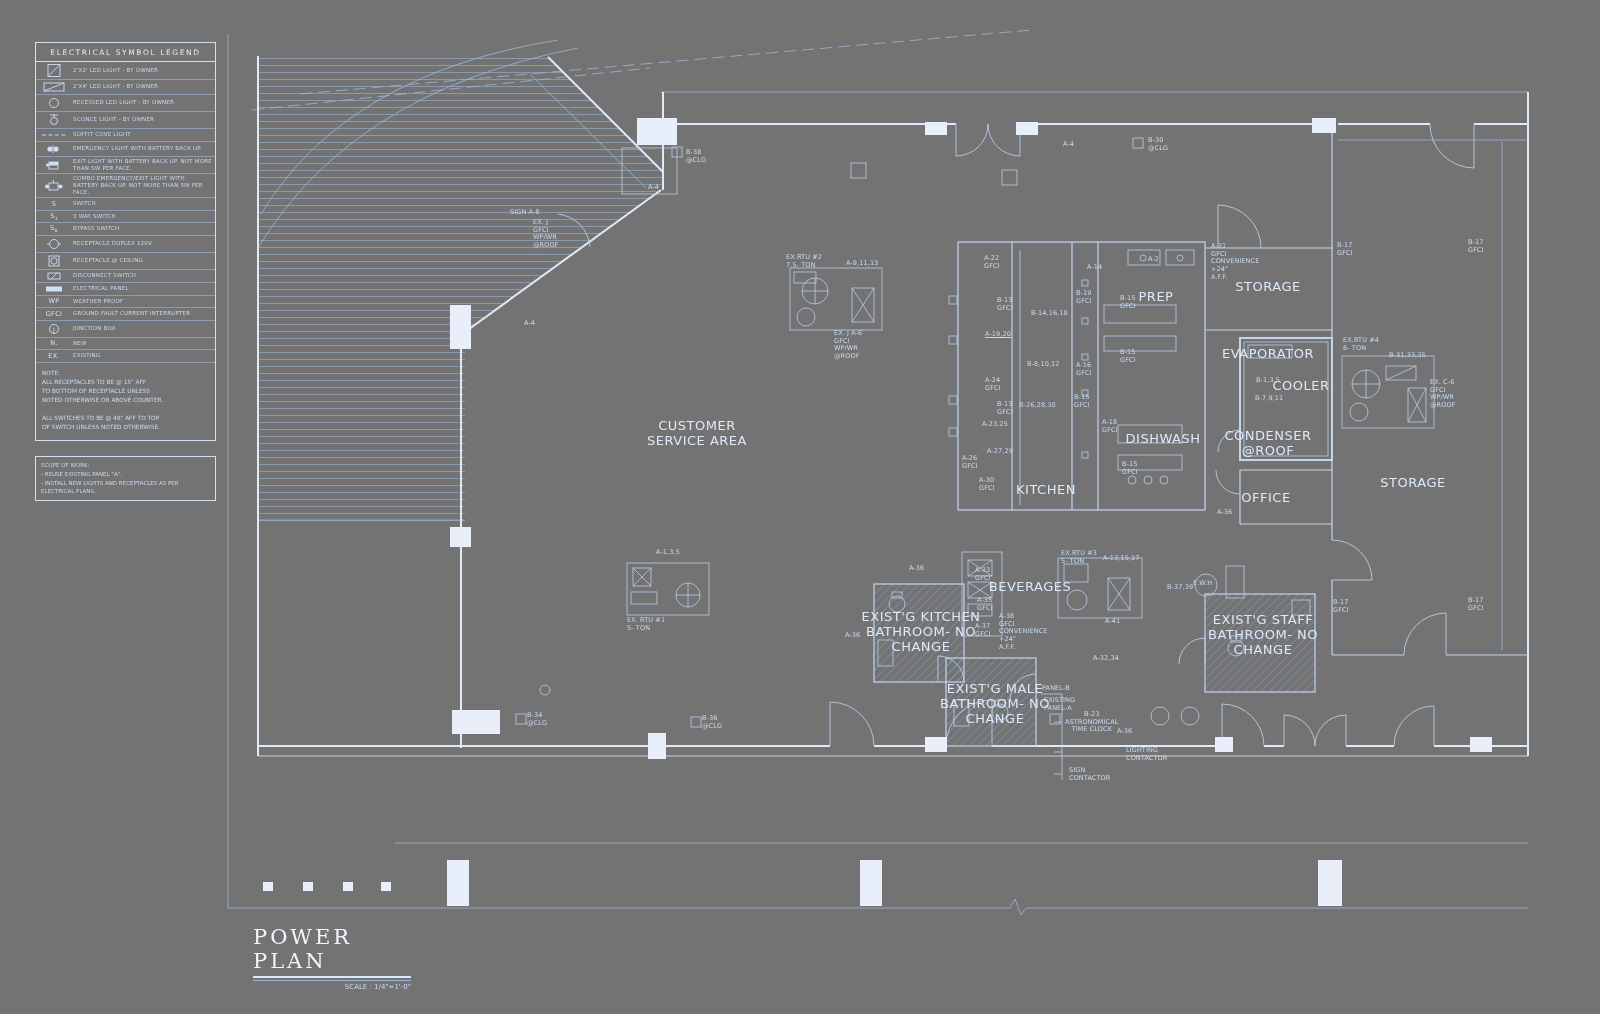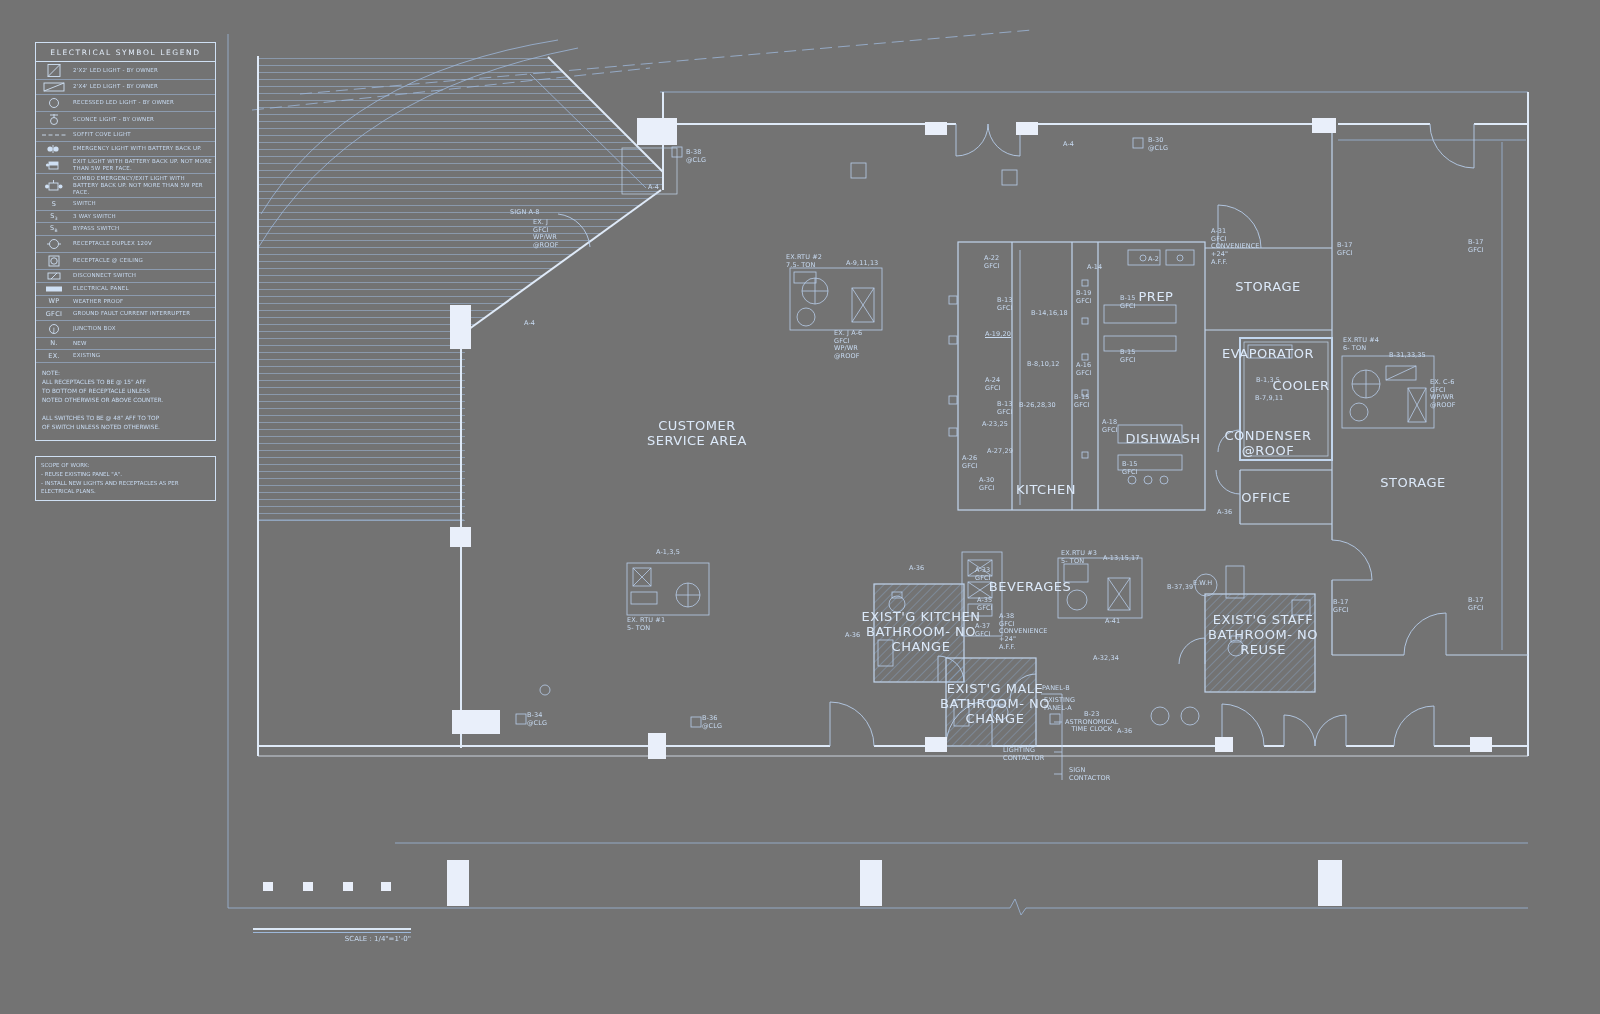--- a/index.html
+++ b/index.html
@@ -460,21 +460,21 @@
 GFCI</div>
       <div class="ann" style="left: 1087px; top: 264px;">A-14</div>
       <div class="ann" style="left: 1148px; top: 256px;">A-2</div>
       <div class="ann" style="left: 997px; top: 297px;">B-13
 GFCI</div>
       <div class="ann" style="left: 1031px; top: 310px;">B-14,16,18</div>
       <div class="ann" style="left: 1076px; top: 290px;">B-19
 GFCI</div>
       <div class="ann" style="left: 1120px; top: 295px;">B-15
 GFCI</div>
-      <div class="ann" style="left: 1211px; top: 228px;">A-31
+      <div class="ann" style="left: 1211px; top: 243px;">A-31
 GFCI
 CONVENIENCE
 +24"
 A.F.F.</div>
       <div class="ann" style="left: 1337px; top: 242px;">B-17
 GFCI</div>
       <div class="ann" style="left: 1468px; top: 239px;">B-17
 GFCI</div>
       <div class="ann" style="left: 985px; top: 331px; text-decoration: underline;">A-19,20</div>
       <div class="ann" style="left: 1027px; top: 361px;">B-8,10,12</div>
@@ -536,21 +536,21 @@
 GFCI</div>
       <div class="ann" style="left: 845px; top: 632px;">A-36</div>
       <div class="ann" style="left: 1093px; top: 655px;">A-32,34</div>
       <div class="ann" style="left: 1042px; top: 685px;">PANEL-B</div>
       <div class="ann" style="left: 1044px; top: 697px;">EXISTING
 PANEL-A</div>
       <div class="ann" style="left: 1065px; top: 711px; text-align: center;">B-23
 ASTRONOMICAL
 TIME CLOCK</div>
       <div class="ann" style="left: 1117px; top: 728px;">A-36</div>
-      <div class="ann" style="left: 1003px; top: 747px;">LIGHTING
+      <div class="ann" style="left: 1126px; top: 747px;">LIGHTING
 CONTACTOR</div>
       <div class="ann" style="left: 1069px; top: 767px;">SIGN
 CONTACTOR</div>
       <div class="ann" style="left: 527px; top: 712px;">B-34
 @CLG</div>
       <div class="ann" style="left: 702px; top: 715px;">B-36
 @CLG</div>
       <div class="room" style="left: 697px; top: 433px;">CUSTOMER
 SERVICE AREA</div>
       <div class="room" style="left: 1046px; top: 489px;">KITCHEN</div>
@@ -565,22 +565,23 @@
       <div class="room" style="left: 1413px; top: 482px;">STORAGE</div>
       <div class="room" style="left: 1030px; top: 586px; text-align: right;">BEVERAGES</div>
       <div class="room" style="left: 921px; top: 631px;">EXIST'G KITCHEN
 BATHROOM- NO
 CHANGE</div>
       <div class="room" style="left: 995px; top: 703px;">EXIST'G MALE
 BATHROOM- NO
 CHANGE</div>
       <div class="room" style="left: 1263px; top: 634px;">EXIST'G STAFF
 BATHROOM- NO
-REUSE</div>
+CHANGE</div>
     </div>
 
   <div class="titleblock">
+    <div class="plan-title">POWER PLAN</div>
     <div class="plan-rule"></div>
     <div class="plan-rule2"></div>
     <div class="plan-scale">SCALE : 1/4"=1'-0"</div>
   </div>
 
 </div>
 
 </body></html>

